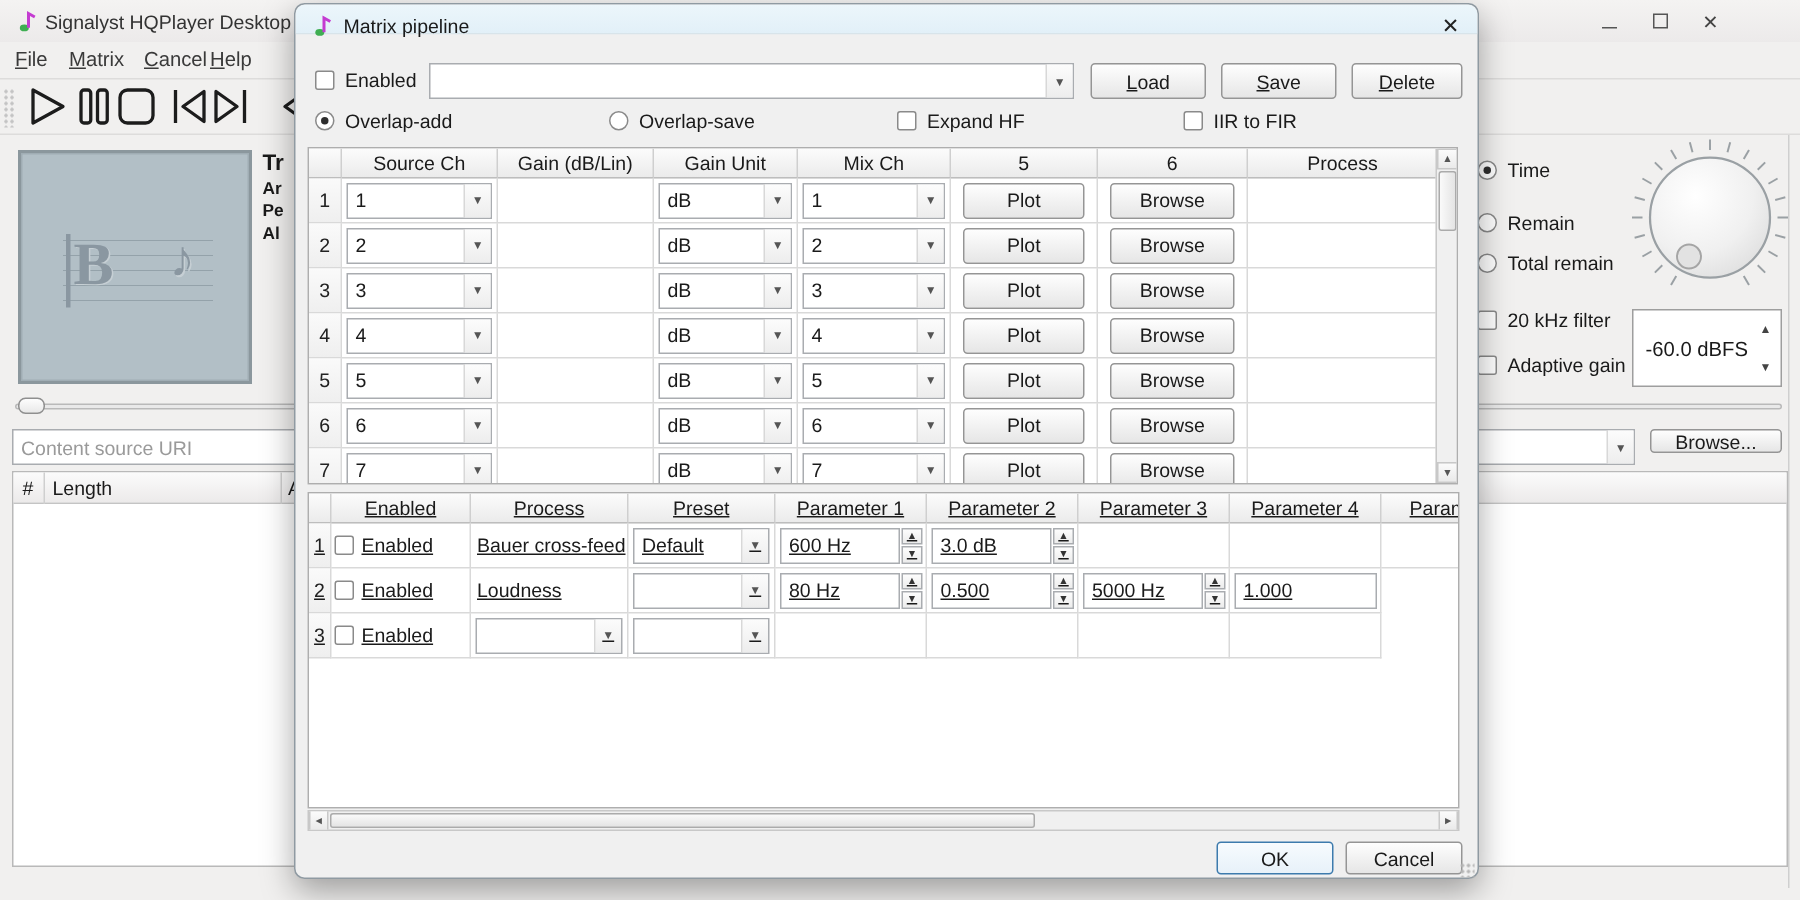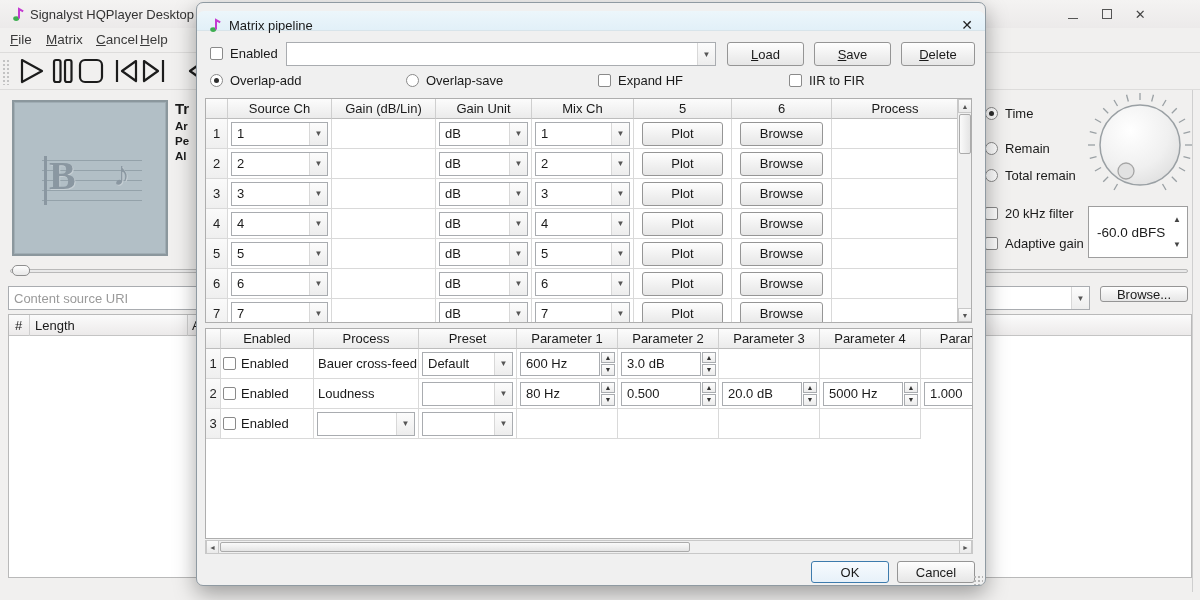--- a/index.html
+++ b/index.html
@@ -72,31 +72,31 @@
   #vol-val { flex:1; display:flex; align-items:center; padding-left:8px; font-size:13.5px; }
   #vol-arrows { width:20px; display:flex; flex-direction:column; }
   #vol-arrows span { flex:1; display:flex; align-items:center; justify-content:center; font-size:8px; color:#444; }
 
   #mw-right-edge { left:1192px; top:90px; width:1px; height:502px; background:#cfcfcf; }
 
   
   #dialog { left:196px; top:2px; width:790px; height:584px; background:#f0f0f0; border:1px solid #8f9aa2;
             border-radius:7px; box-shadow:0 8px 22px rgba(0,0,0,.35); }
   #dlg-titlebar { left:0; top:0; width:100%; height:20px; background:linear-gradient(#ecf6fb,#e2f0f8);
-                  border-bottom:1px solid #d8e4ea; border-radius:7px 7px 0 0;margin-top:8px; }
+                  border-bottom:1px solid #d8e4ea; border-radius:7px 7px 0 0; }
   #dlg-title { left:32px; top:7px; }
   #dlg-close { left:756px; top:2px; width:28px; height:24px; display:flex; align-items:center; justify-content:center;
                font-size:14px; color:#222; }
 
   .dlg-cb-label { position:absolute; }
   #profile-combo { left:89px; top:39px; width:430px; height:24px; }
   .hdr-btn { position:absolute; top:39px; height:24px; }
 
   
-  .tbl-wrap { position:absolute; background:#fff; border:1px solid #aeaeae; overflow:hidden; }
+  .tbl-wrap { position:absolute; background:#fff; border:1px solid #aeaeae; overflow:hidden;text-decoration:underline; }
   #matrix-wrap { left:8px; top:95px; width:767px; height:225px; }
   #matrix-inner { position:absolute; left:0; top:0; width:753px; }
   #process-wrap { left:8px; top:325px; width:768px; height:211px; }
 
   .thead, .trow { display:grid; }
   .mgrid { grid-template-columns:22px 104px 104px 96px 102px 98px 100px 127px; }
   .pgrid { grid-template-columns:15px 93px 105px 98px 101px 101px 101px 101px 110px; }
   .thead { height:20px; background:linear-gradient(#fcfcfc,#eaeaea); }
   .thead .hc { display:flex; align-items:center; justify-content:center; border-right:1px solid #cfcfcf;
                border-bottom:1px solid #bdbdbd; overflow:hidden; white-space:nowrap; }
@@ -618,29 +618,20 @@
             <div class="spin">
         <span class="sv">0.500</span>
         <span class="sarr">
                 <span class="sa">▲</span>
         <span class="sa">▼</span>
               </span>
             </div>
           </div>
           <div class="tc">
             <div class="spin">
-        <span class="sv">20.0 dB</span>
-        <span class="sarr">
-                <span class="sa">▲</span>
-        <span class="sa">▼</span>
-              </span>
-            </div>
-          </div>
-          <div class="tc">
-            <div class="spin">
         <span class="sv">5000 Hz</span>
         <span class="sarr">
                 <span class="sa">▲</span>
         <span class="sa">▼</span>
               </span>
             </div>
           </div>
           <div class="tc">
             <div class="spin">
         <span class="sv">1.000</span>

